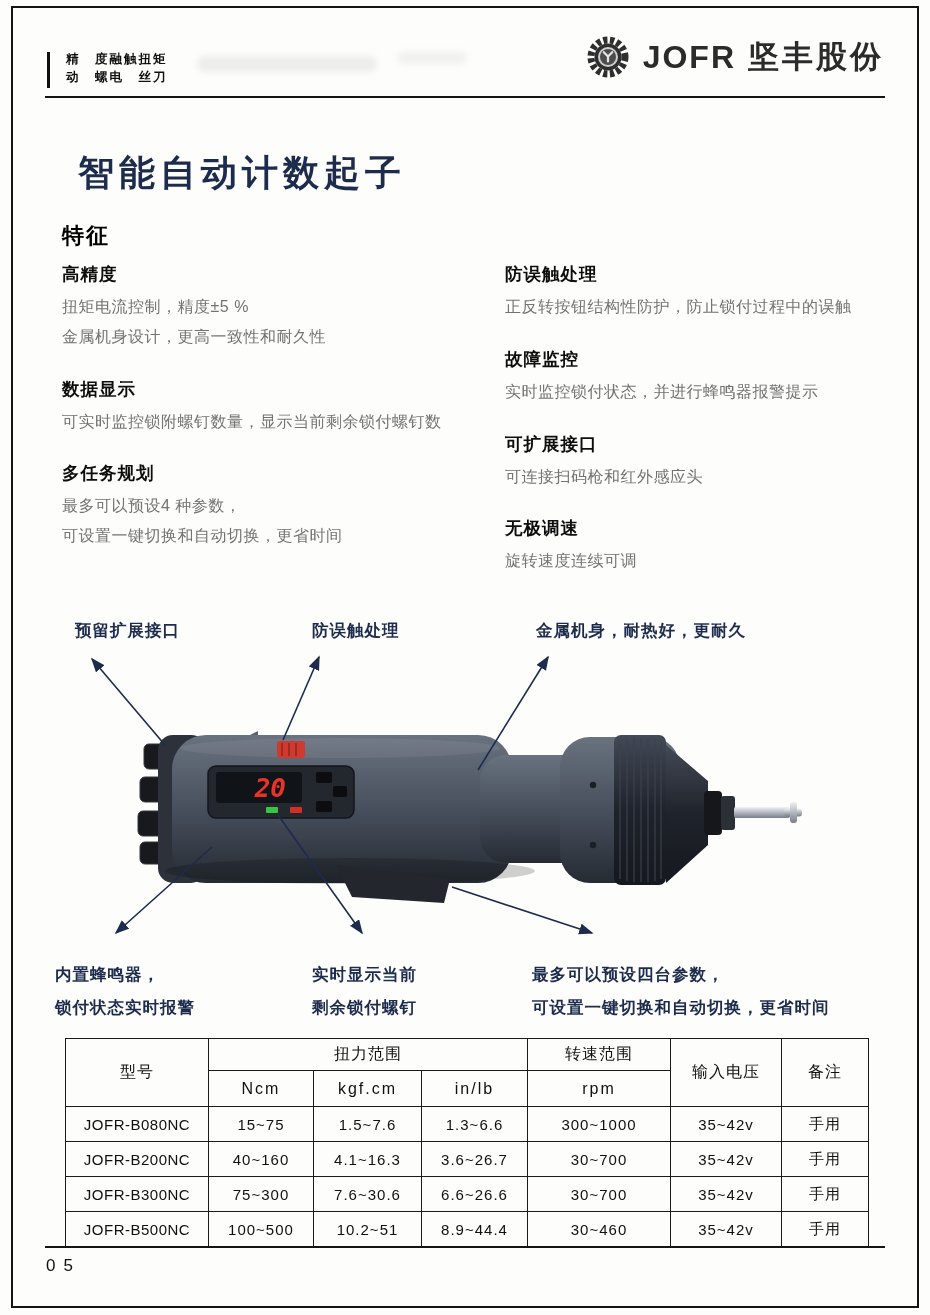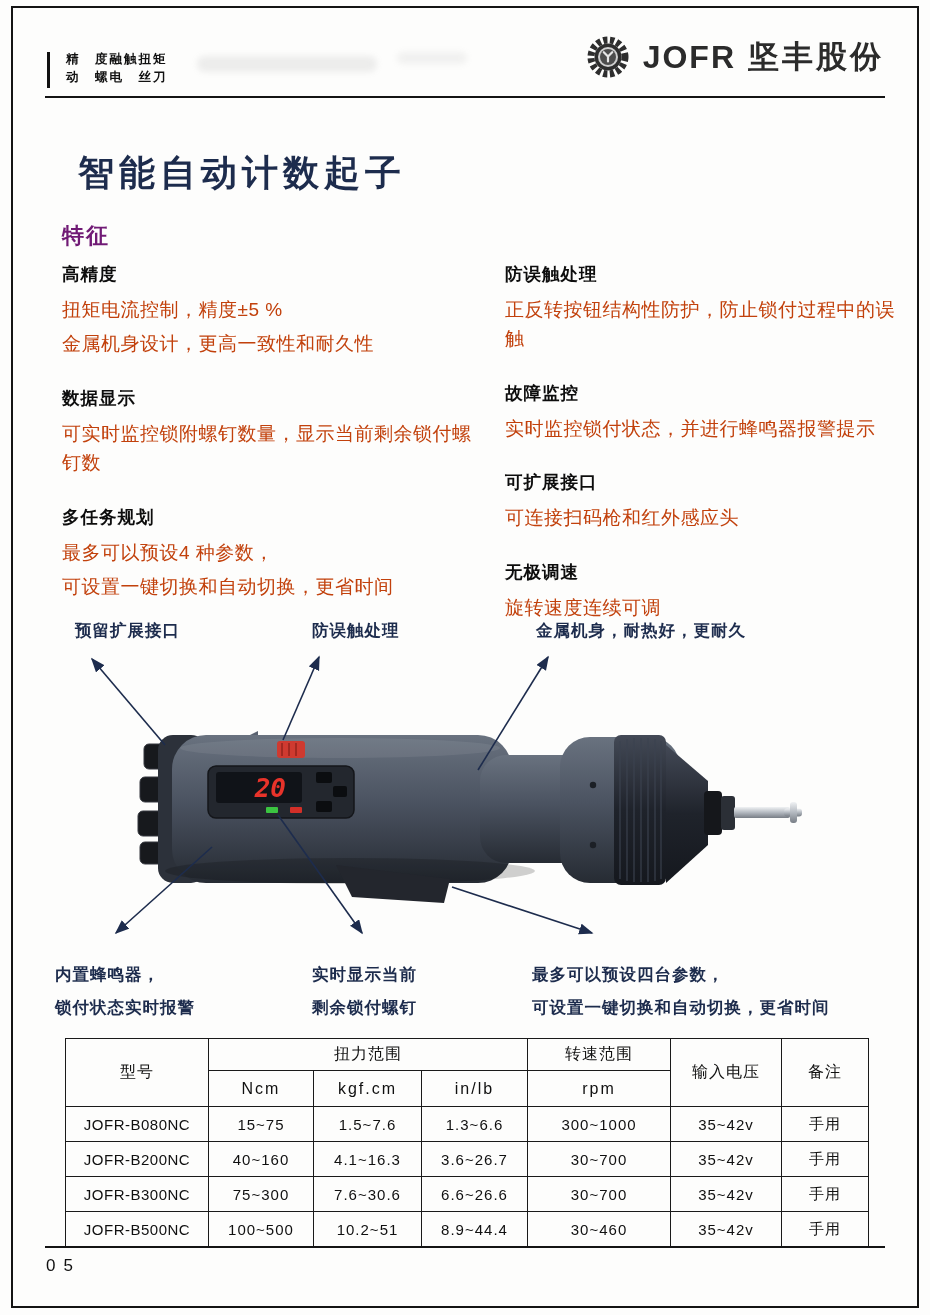--- a/index.html
+++ b/index.html
@@ -17,27 +17,27 @@
           opacity:.12;filter:blur(3px);border-radius:6px;}
   .brand{position:absolute;right:46px;top:34px;display:flex;align-items:center;gap:12px;}
   .brand-name{font-size:32px;font-weight:bold;color:#2b2b2b;letter-spacing:2px;}
   .brand-company{font-size:31px;font-weight:bold;color:#2b2b2b;letter-spacing:3px;}
   .header-rule{position:absolute;left:45px;top:96px;width:840px;height:2px;background:#141414;}
 
   
   .doc-title{position:absolute;left:62px;top:133px;margin:16px;font-size:36px;font-weight:bold;
              color:#1d2c4d;letter-spacing:5px;}
   .features-heading{position:absolute;left:62px;top:221px;margin:0;font-size:22px;font-weight:bold;
-             color:#701a75;letter-spacing:2px;}
+             color:#000000;letter-spacing:2px;}
   .feature-col{position:absolute;top:262px;}
   .col-left{left:62px;width:420px;}
   .col-right{left:505px;width:400px;}
   .feature{margin-bottom:27px;}
   .feature h3{margin:0 0 9px 0;font-size:17.5px;font-weight:bold;color:#0d0d0d;letter-spacing:1px;}
-  .feature p{margin:0 0 5px 0;font-size:19px;color:#c2410c;line-height:1.55;letter-spacing:.5px;}
+  .feature p{margin:0 0 5px 0;font-size:16px;color:#737373;line-height:1.55;letter-spacing:.5px;}
 
   
   .hero{position:absolute;left:0;top:600px;width:930px;height:440px;}
   .callout{position:absolute;font-size:16.5px;font-weight:bold;color:#1d2c4d;letter-spacing:1px;
            line-height:33px;white-space:nowrap;}
   .co-t1{left:75px;top:14px;}  .co-t2{left:312px;top:14px;}  .co-t3{left:536px;top:14px;}
   .co-b1{left:55px;top:358px;} .co-b2{left:312px;top:358px;} .co-b3{left:532px;top:358px;}
   .hero-svg{position:absolute;left:40px;top:45px;}
 
   

